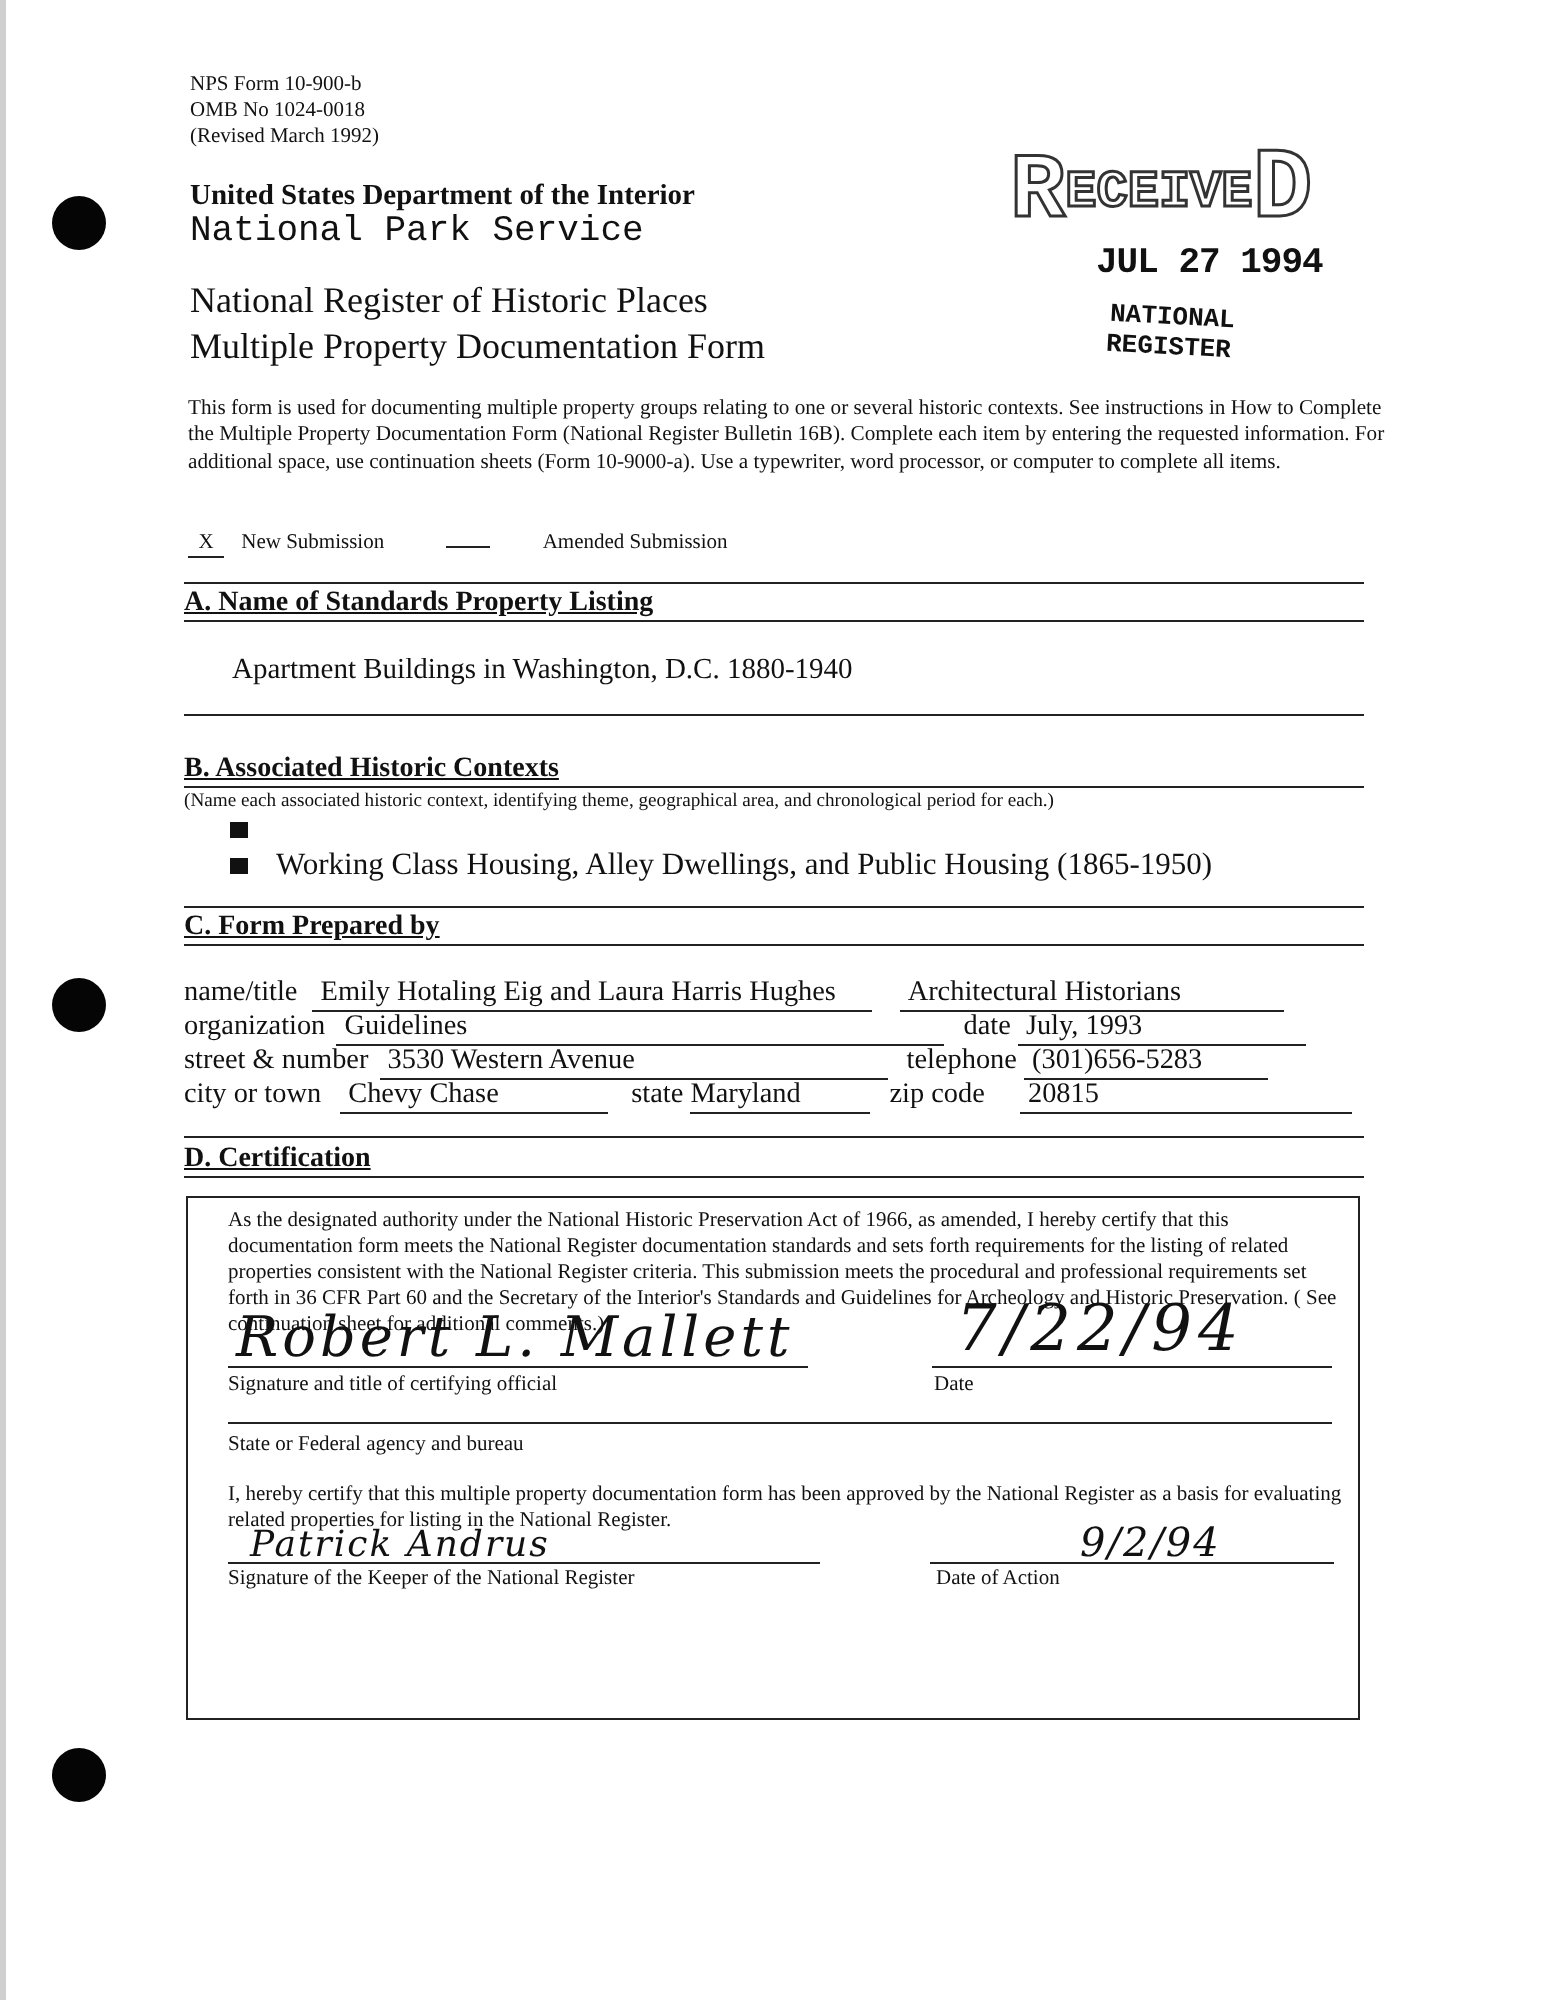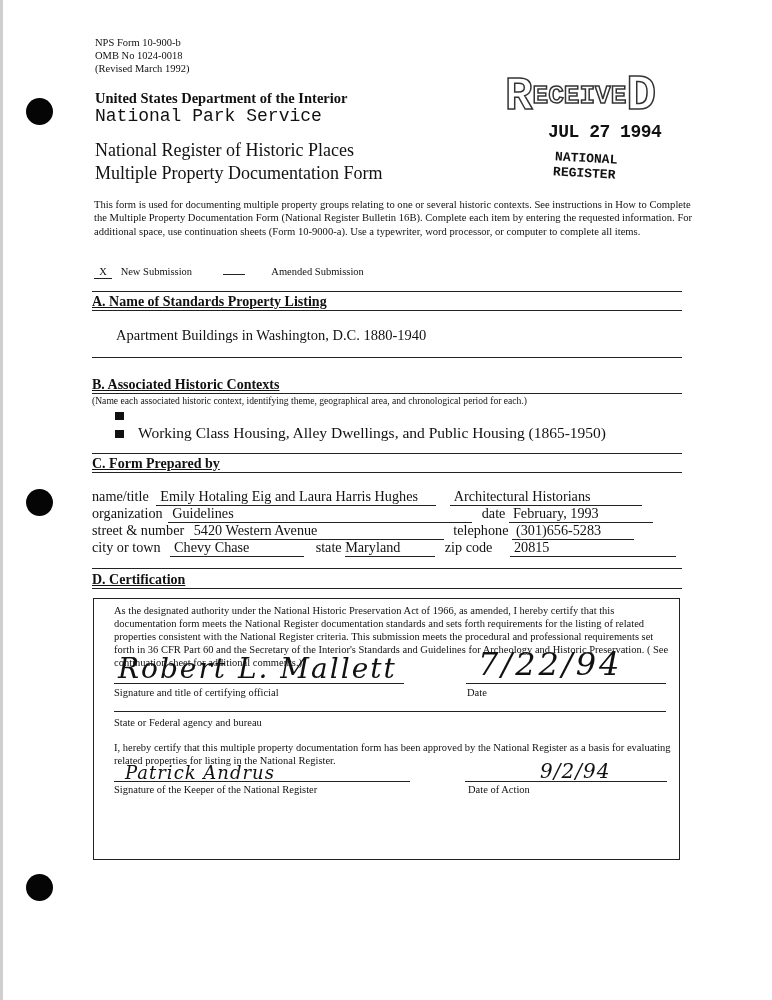--- a/index.html
+++ b/index.html
@@ -85,25 +85,25 @@
 
 <div class="abs field" style="left:92px;top:488px">
   <span>name/title</span>
   <span class="blank" style="width:276px;margin-left:4px;padding-left:4px"><span>Emily Hotaling Eig and Laura Harris Hughes</span></span>
   <span class="blank" style="width:188px;margin-left:10px;padding-left:4px"><span>Architectural Historians</span></span>
 </div>
 <div class="abs field" style="left:92px;top:505px">
   <span>organization</span>
   <span class="blank" style="width:300px;margin-left:2px;padding-left:4px"><span>Guidelines</span></span>
   <span style="margin-left:6px">date</span>
-  <span class="blank" style="width:140px;padding-left:4px"><span>February, 1993</span></span>
+  <span class="blank" style="width:140px;padding-left:4px"><span>July, 1993</span></span>
 </div>
 <div class="abs field" style="left:92px;top:522px">
   <span>street &amp; number</span>
-  <span class="blank" style="width:250px;margin-left:2px;padding-left:4px"><span>5420 Western Avenue</span></span>
+  <span class="blank" style="width:250px;margin-left:2px;padding-left:4px"><span>3530 Western Avenue</span></span>
   <span style="margin-left:6px">telephone</span>
   <span class="blank" style="width:118px;padding-left:4px"><span>(301)656-5283</span></span>
 </div>
 <div class="abs field" style="left:92px;top:539px">
   <span>city or town</span>
   <span class="blank" style="width:130px;margin-left:6px;padding-left:4px"><span>Chevy Chase</span></span>
   <span style="margin-left:8px">state</span>
   <span class="blank" style="width:90px"><span>Maryland</span></span>
   <span style="margin-left:6px">zip code</span>
   <span class="blank" style="width:162px;margin-left:14px;padding-left:4px"><span>20815</span></span>

